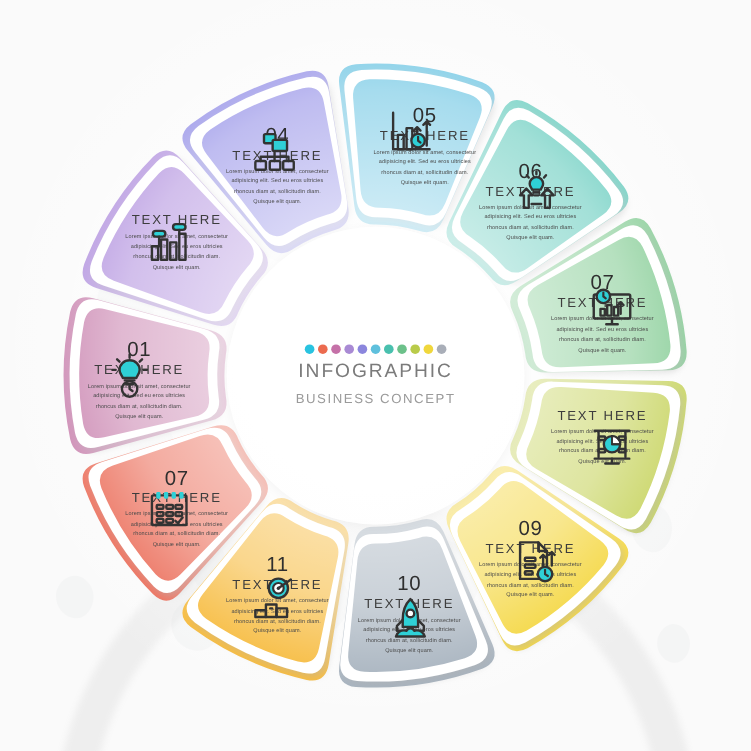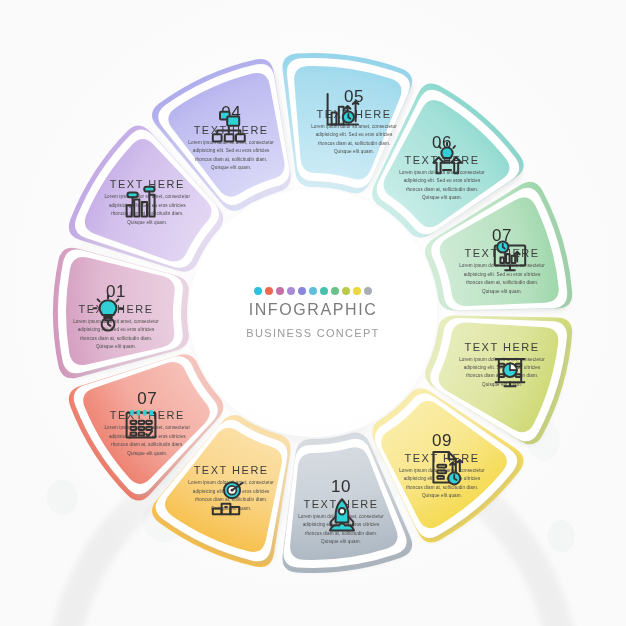--- a/index.html
+++ b/index.html
@@ -523,20 +523,21 @@
       </div>
       <div class="ic" style="left: 322.175px; top: 495.913px;">
         <svg viewBox="0 0 100 100">
       <path d="M50 8c11 11 16 26 16 42v16H34V50C34 34 39 19 50 8z" fill="#2fd0d6" stroke="#333" stroke-width="5" stroke-linejoin="round"></path>
       <circle cx="50" cy="38" r="8" fill="#fff" stroke="#333" stroke-width="5"></circle>
       <path d="M34 52l-12 12v10h12M66 52l12 12v10H66" fill="none" stroke="#333" stroke-width="5" stroke-linecap="round" stroke-linejoin="round"></path>
       <path d="M20 86c4-10 13-14 22-12 3-7 13-7 16 0 9-2 18 2 22 12z" fill="#2fd0d6" stroke="#333" stroke-width="5" stroke-linejoin="round"></path>
         </svg>
       </div>
       <div class="label" style="left: 171.163px; top: 462.198px;">
+        <div class="num">11</div>
         <div class="th">TEXT HERE</div>
         <div class="body">Lorem ipsum dolor sit amet, consectetur adipisicing elit. Sed eu eros ultricies rhoncus diam at, sollicitudin diam. Quisque elit quam.</div>
       </div>
       <div class="ic" style="left: 207.84px; top: 479.475px;">
         <svg viewBox="0 0 100 100">
       <circle cx="60" cy="28" r="20" fill="#2fd0d6" stroke="#333" stroke-width="5"></circle>
       <circle cx="60" cy="28" r="11" fill="#fff" stroke="#333" stroke-width="4.5"></circle>
       <circle cx="60" cy="28" r="3.5" fill="#333"></circle>
       <path d="M60 28l26-18" fill="none" stroke="#333" stroke-width="5" stroke-linecap="round" stroke-linejoin="round"></path>
       <g fill="none" stroke="#333" stroke-width="5" stroke-linecap="round" stroke-linejoin="round">

